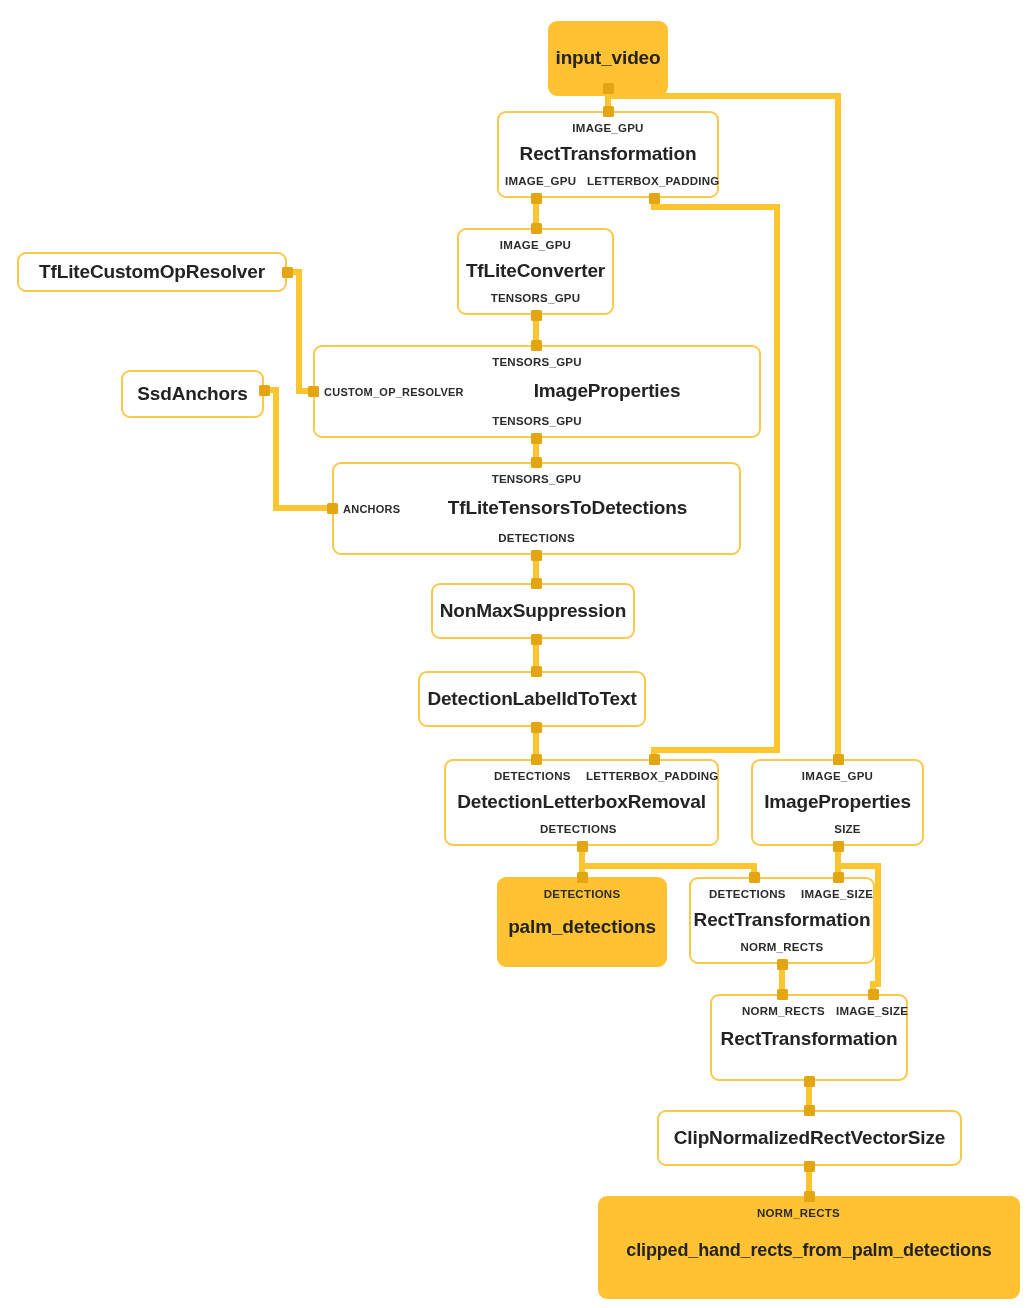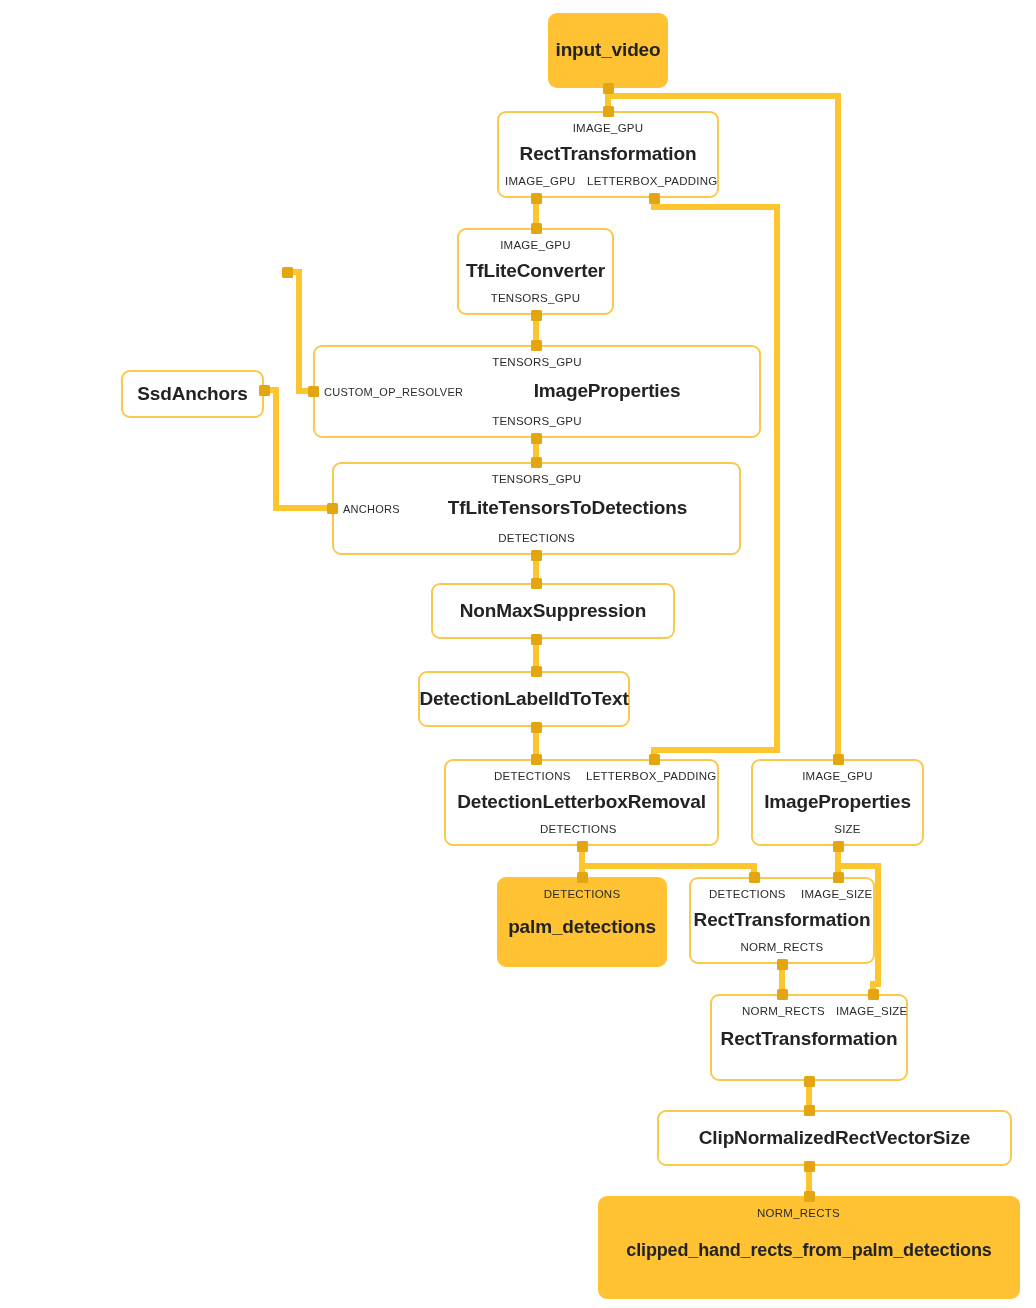--- a/index.html
+++ b/index.html
@@ -52,21 +52,21 @@
     line-height:1.1;
     white-space:nowrap;
   }
   .node-title.small{font-size:18px;}
   .port-label{
     position:absolute;
     font-size:11.5px;
     color:#2b2b2b;
     letter-spacing:0.25px;
     white-space:nowrap;
-    font-weight:normal;
+    font-weight:bold;
   }
   .port-label.in-top{top:9px;}
   .port-label.out-bottom{bottom:9px;}
   .port-label.in-left{left:9px;top:50%;transform:translateY(-50%);font-size:11px;}
   
   .port-sq{
     position:absolute;
     width:11px;height:11px;
     background:#e3a511;
     border-radius:1.5px;
@@ -119,21 +119,21 @@
       <path d="M 838,866 L 878,866 L 878,984 L 873,984 L 873,994"></path>
 
       <path d="M 782,964 L 782,994"></path>
 
       <path d="M 809,1081 L 809,1110"></path>
 
       <path d="M 809,1166 L 809,1196"></path>
     </g>
   </svg>
 
-  <div class="node stream" style="left:548px;top:13px;width:120px;height:75px;">
+  <div class="node stream" style="left:548px;top:21px;width:120px;height:75px;">
     <span class="node-title">input_video</span>
   </div>
   <span class="port-sq" style="left:602.5px;top:82.5px;"></span>
 
   <div class="node calculator" style="left:497px;top:111px;width:222px;height:87px;">
     <span class="port-label in-top" style="left:0;right:0;">IMAGE_GPU</span>
     <span class="node-title">RectTransformation</span>
     <span class="port-label out-bottom" style="left:6px;">IMAGE_GPU</span>
     <span class="port-label out-bottom" style="left:88px;">LETTERBOX_PADDING</span>
   </div>
@@ -142,20 +142,23 @@
   <span class="port-sq" style="left:648.5px;top:192.5px;"></span>
 
   <div class="node calculator" style="left:457px;top:228px;width:157px;height:87px;">
     <span class="port-label in-top" style="left:0;right:0;">IMAGE_GPU</span>
     <span class="node-title">TfLiteConverter</span>
     <span class="port-label out-bottom" style="left:0;right:0;">TENSORS_GPU</span>
   </div>
   <span class="port-sq" style="left:530.5px;top:222.5px;"></span>
   <span class="port-sq" style="left:530.5px;top:309.5px;"></span>
 
+  <div class="node calculator" style="left:17px;top:252px;width:270px;height:40px;">
+    <span class="node-title">TfLiteCustomOpResolver</span>
+  </div>
   <span class="port-sq" style="left:281.5px;top:266.5px;"></span>
 
   <div class="node calculator" style="left:121px;top:370px;width:143px;height:48px;">
     <span class="node-title">SsdAnchors</span>
   </div>
   <span class="port-sq" style="left:258.5px;top:384.5px;"></span>
 
   <div class="node calculator rowlayout" style="left:313px;top:345px;width:448px;height:93px;">
     <span class="port-label in-top" style="left:0;right:0;text-align:center;">TENSORS_GPU</span>
     <span class="port-label in-left">CUSTOM_OP_RESOLVER</span>
@@ -169,27 +172,27 @@
   <div class="node calculator rowlayout" style="left:332px;top:462px;width:409px;height:93px;">
     <span class="port-label in-top" style="left:0;right:0;text-align:center;">TENSORS_GPU</span>
     <span class="port-label in-left">ANCHORS</span>
     <span class="node-title" style="margin-left:62px;">TfLiteTensorsToDetections</span>
     <span class="port-label out-bottom" style="left:0;right:0;text-align:center;">DETECTIONS</span>
   </div>
   <span class="port-sq" style="left:530.5px;top:456.5px;"></span>
   <span class="port-sq" style="left:326.5px;top:502.5px;"></span>
   <span class="port-sq" style="left:530.5px;top:549.5px;"></span>
 
-  <div class="node calculator" style="left:431px;top:583px;width:244px;height:56px;">
+  <div class="node calculator" style="left:431px;top:583px;width:204px;height:56px;">
     <span class="node-title">NonMaxSuppression</span>
   </div>
   <span class="port-sq" style="left:530.5px;top:577.5px;"></span>
   <span class="port-sq" style="left:530.5px;top:633.5px;"></span>
 
-  <div class="node calculator" style="left:418px;top:671px;width:212px;height:56px;">
+  <div class="node calculator" style="left:418px;top:671px;width:228px;height:56px;">
     <span class="node-title">DetectionLabelIdToText</span>
   </div>
   <span class="port-sq" style="left:530.5px;top:665.5px;"></span>
   <span class="port-sq" style="left:530.5px;top:721.5px;"></span>
 
   <div class="node calculator" style="left:444px;top:759px;width:275px;height:87px;">
     <span class="port-label in-top" style="left:48px;">DETECTIONS</span>
     <span class="port-label in-top" style="left:140px;">LETTERBOX_PADDING</span>
     <span class="node-title">DetectionLetterboxRemoval</span>
     <span class="port-label out-bottom" style="left:94px;">DETECTIONS</span>
@@ -224,21 +227,21 @@
 
   <div class="node calculator" style="left:710px;top:994px;width:198px;height:87px;">
     <span class="port-label in-top" style="left:30px;">NORM_RECTS</span>
     <span class="port-label in-top" style="left:124px;">IMAGE_SIZE</span>
     <span class="node-title" style="margin-top:4px;">RectTransformation</span>
   </div>
   <span class="port-sq" style="left:776.5px;top:988.5px;"></span>
   <span class="port-sq" style="left:867.5px;top:988.5px;"></span>
   <span class="port-sq" style="left:803.5px;top:1075.5px;"></span>
 
-  <div class="node calculator" style="left:657px;top:1110px;width:355px;height:56px;">
+  <div class="node calculator" style="left:657px;top:1110px;width:305px;height:56px;">
     <span class="node-title">ClipNormalizedRectVectorSize</span>
   </div>
   <span class="port-sq" style="left:803.5px;top:1104.5px;"></span>
   <span class="port-sq" style="left:803.5px;top:1160.5px;"></span>
 
   <div class="node stream" style="left:598px;top:1196px;width:422px;height:103px;">
     <span class="port-label in-top" style="left:157px;">NORM_RECTS</span>
     <span class="node-title small" style="margin-top:6px;">clipped_hand_rects_from_palm_detections</span>
   </div>
   <span class="port-sq" style="left:803.5px;top:1190.5px;"></span>

